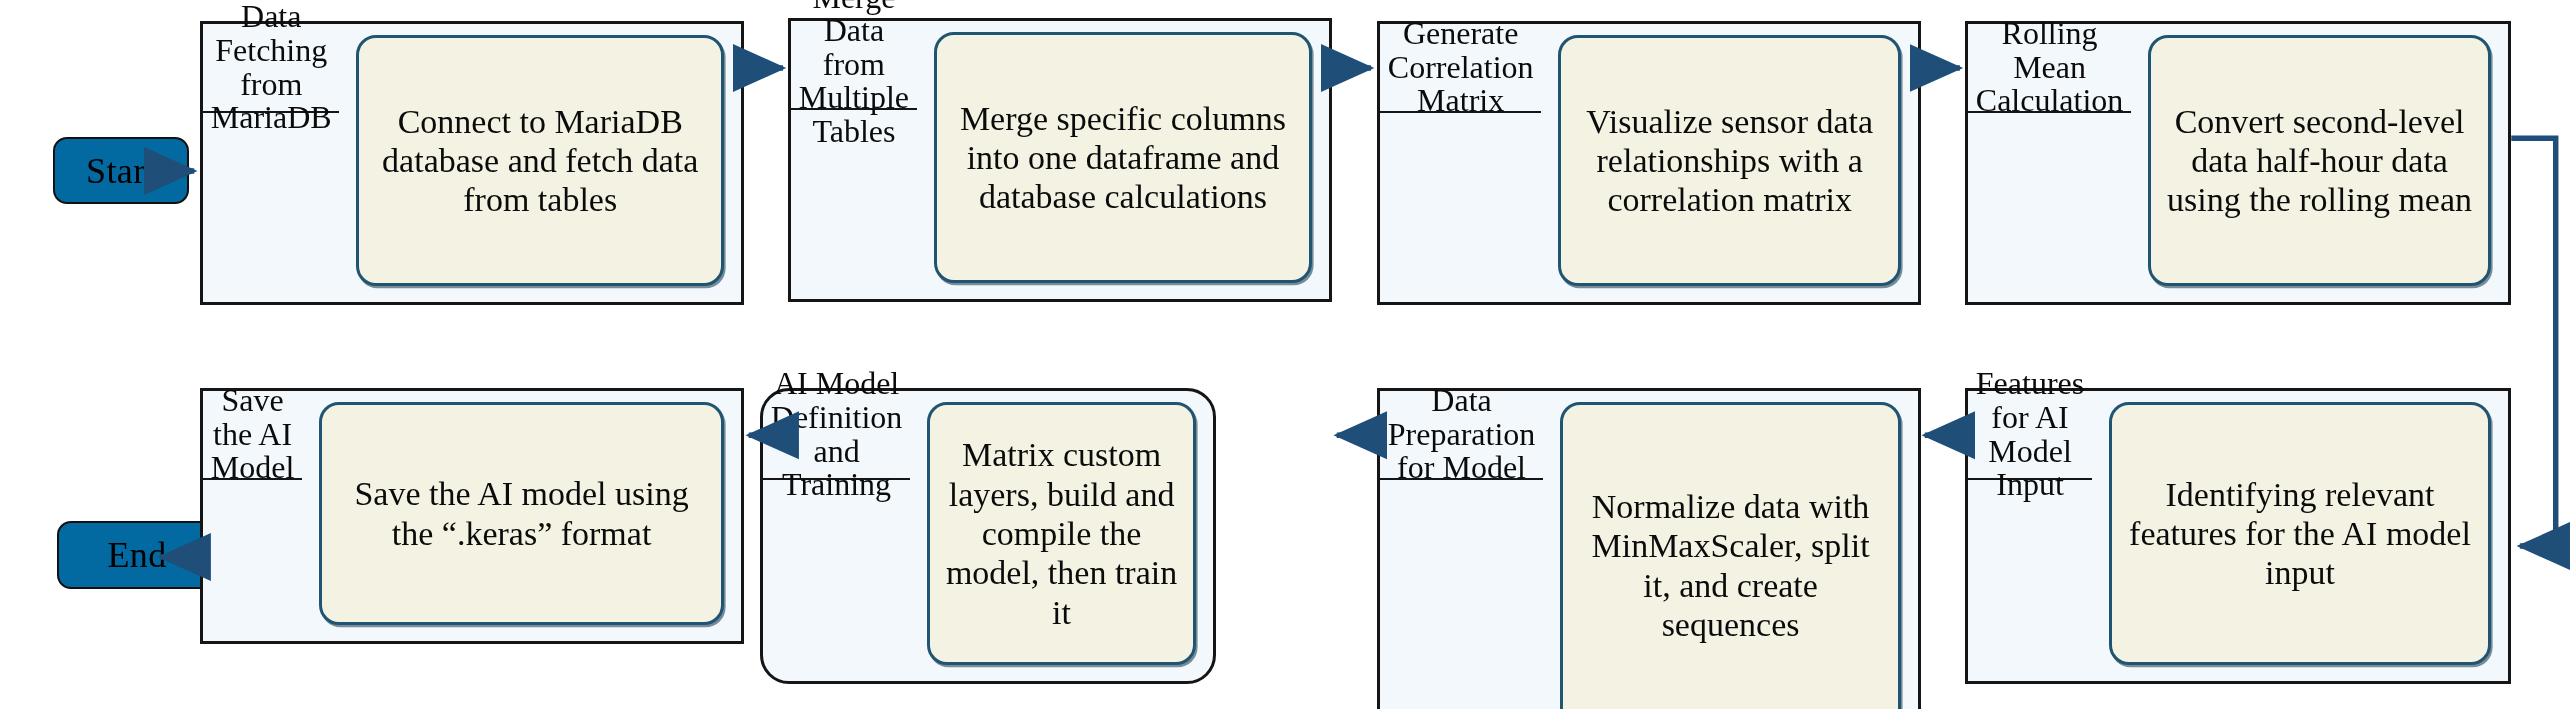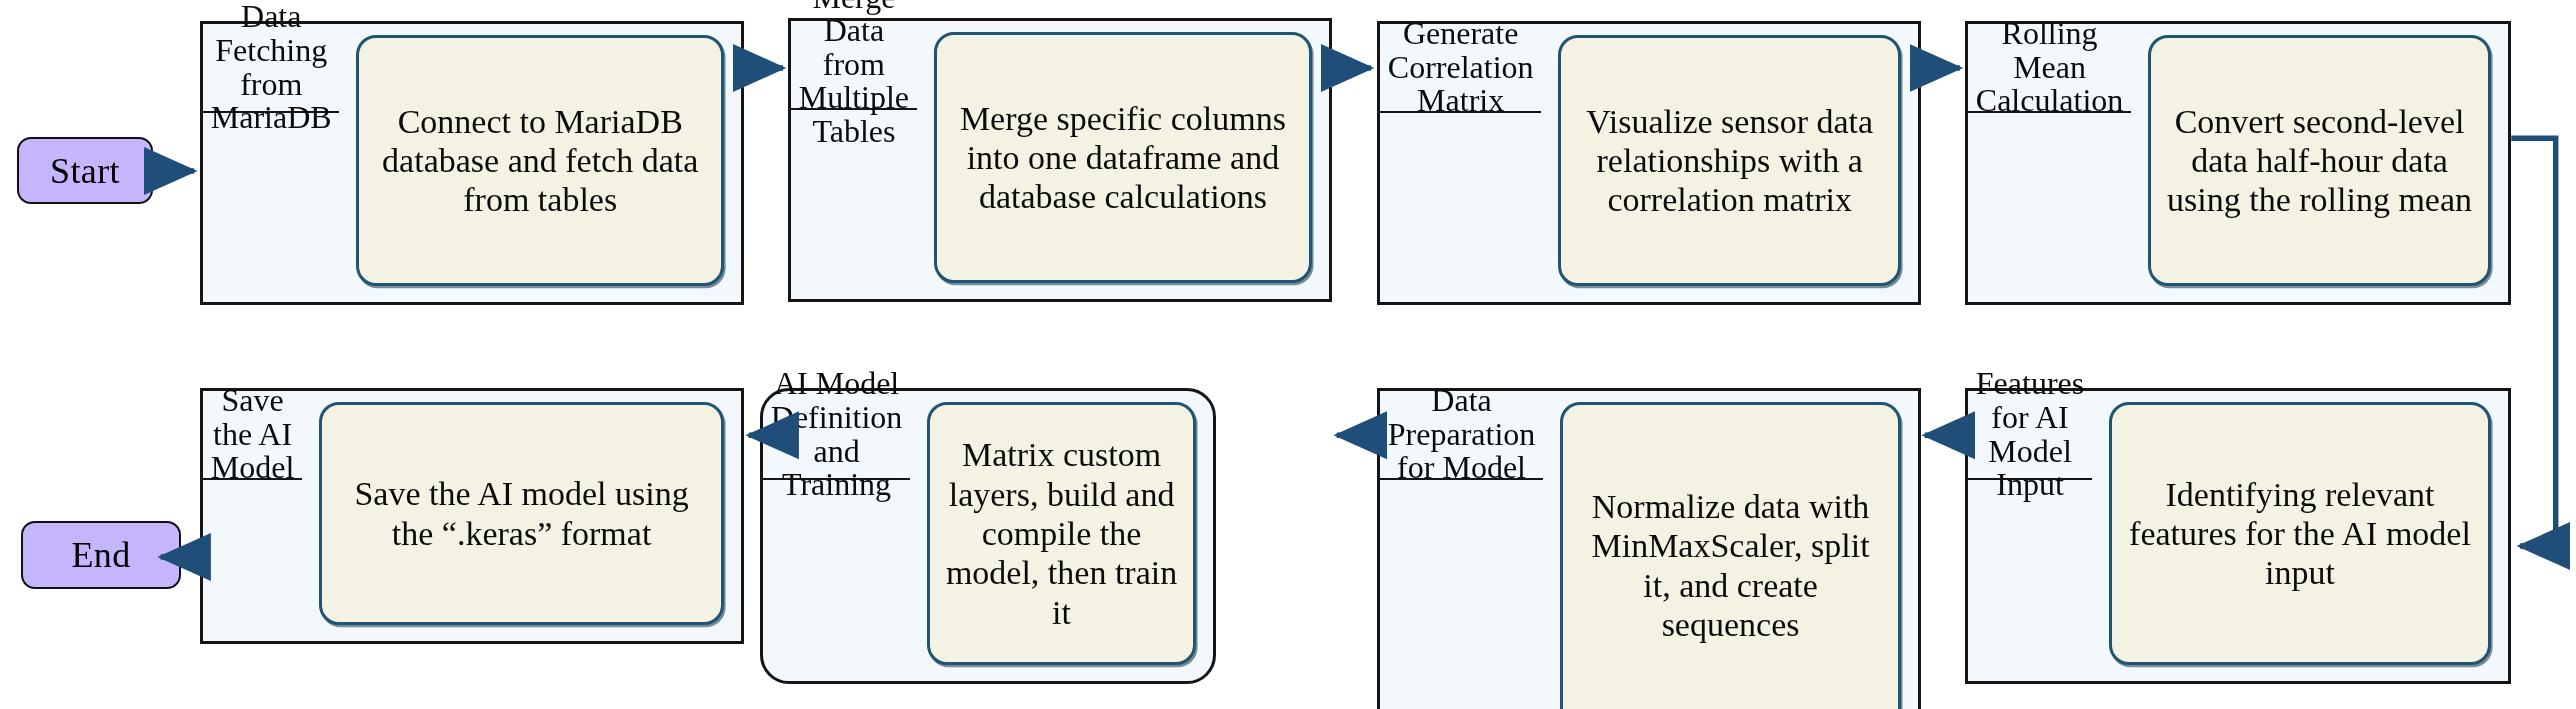--- a/index.html
+++ b/index.html
@@ -7,26 +7,27 @@
     position:relative;
     width:2576px;height:710px;
     background:#ffffff;
     font-family:"Liberation Serif","DejaVu Serif",serif;
     overflow:hidden;
   }
   
   .terminator{
     position:absolute;
     box-sizing:border-box;
-    background:#c4b5fd;
+    background:#0369a1;
     border:2.3px solid #111111;
     border-radius:14px;
     display:flex;align-items:center;justify-content:center;
     font-size:36px;color:#000000;
     letter-spacing:0.4px;
+    margin-left:36px;
   }
   
   .stage{
     position:absolute;
     box-sizing:border-box;
     border:3.1px solid #151515;
     background:#f2f8fc;
     display:flex;
   }
   .stage-header{

